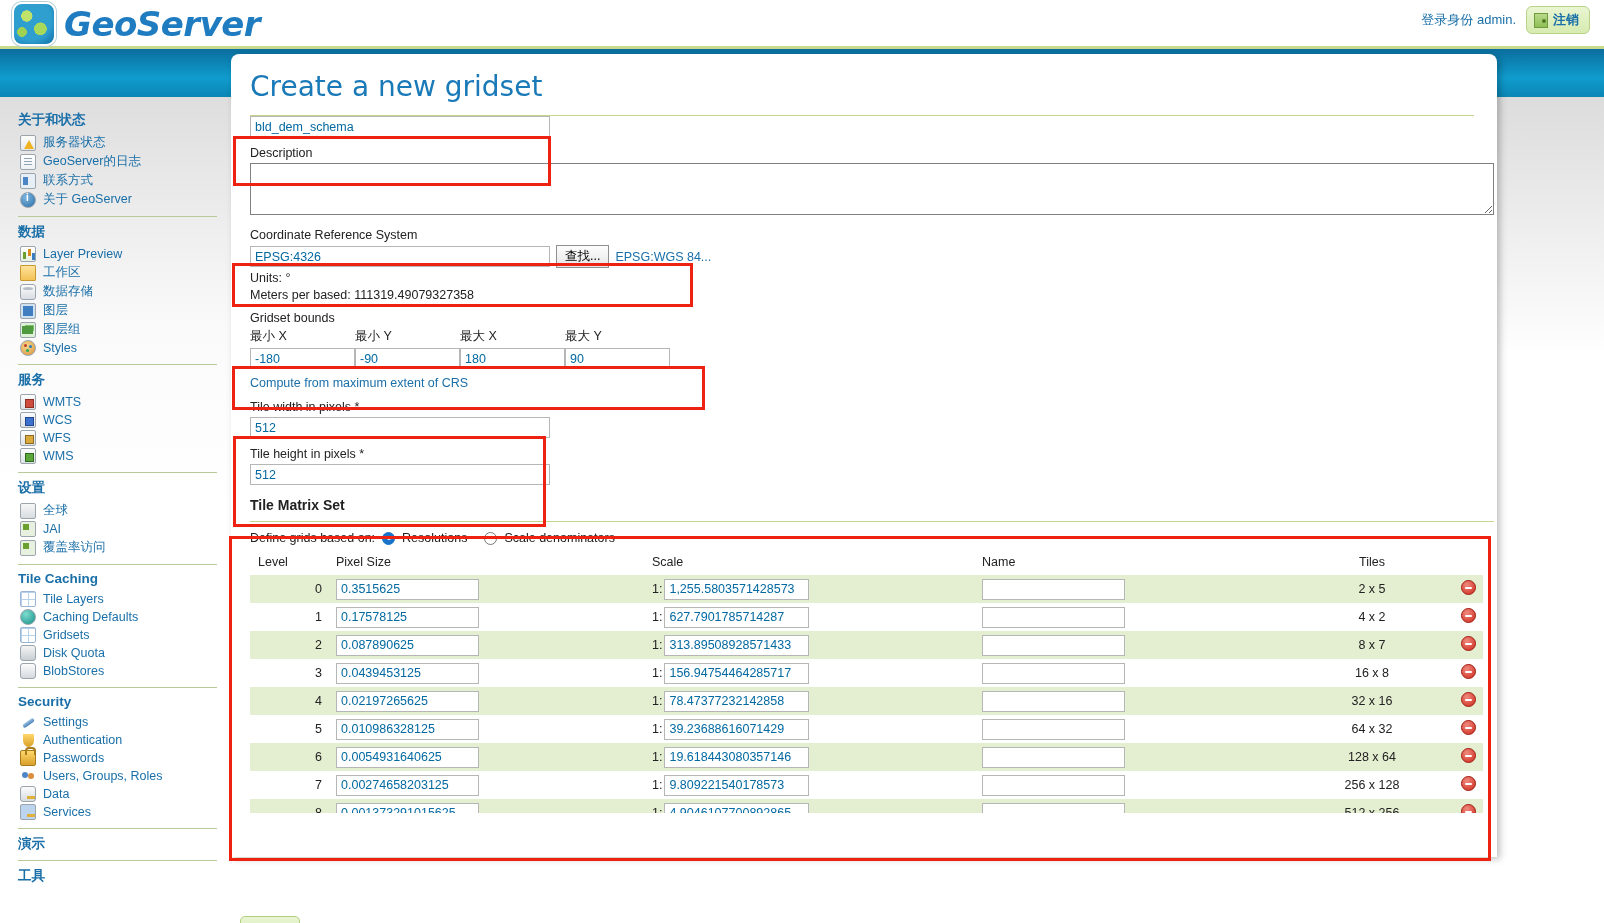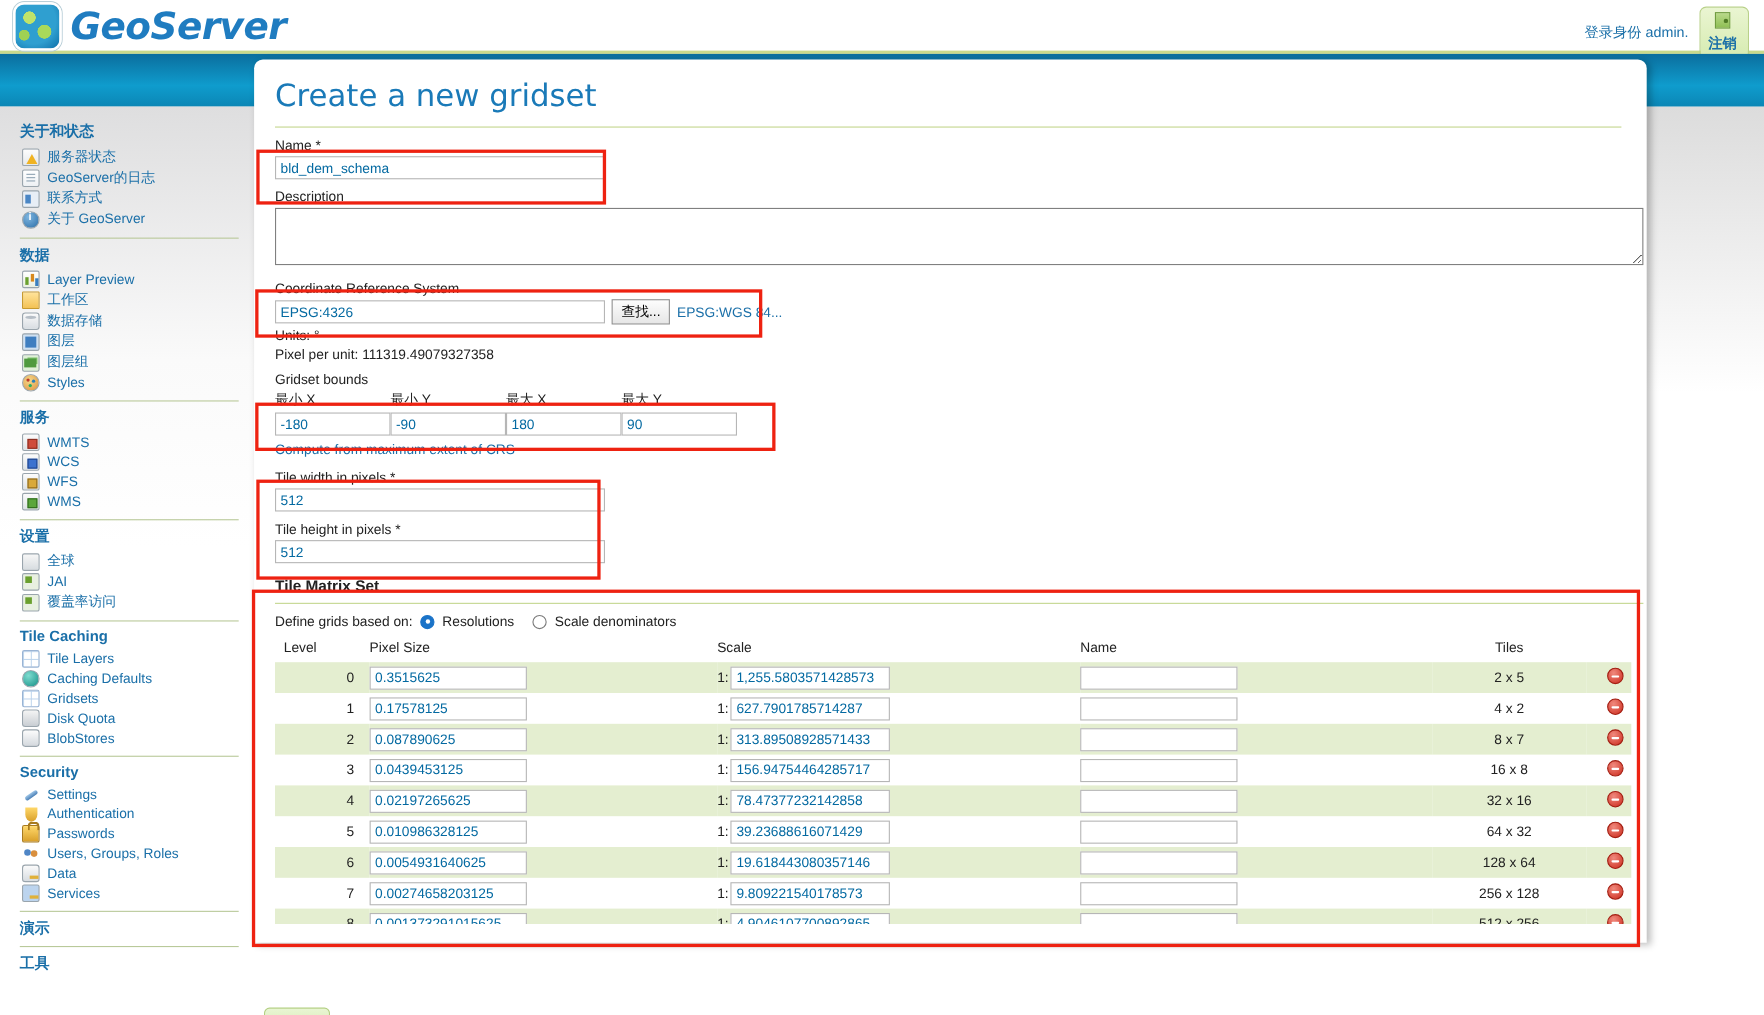--- a/index.html
+++ b/index.html
@@ -44,21 +44,20 @@
     display: flex; align-items: center; gap: 10px;
   }
   #login-text { font-size: 13px; color: #1a6fa8; }
   #logout-button {
     display: flex; align-items: center; gap: 5px;
     background: linear-gradient(#eaf5d2, #d6ebb0);
     border: 1px solid #b9d189;
     border-radius: 6px;
     padding: 4px 10px 4px 7px;
     cursor: pointer;
-    flex-direction: column;
   }
   #logout-button .door {
     width: 14px; height: 15px;
     background: linear-gradient(#b9d98a, #8fbf55);
     border: 1px solid #6f9b3f;
     position: relative;
   }
   #logout-button .door:after {
     content: ""; position: absolute; right: 1px; top: 5px;
     width: 4px; height: 4px; background: #4f7a25; border-radius: 50%;
@@ -433,36 +432,35 @@
     </div>
   </div>
 
 <div id="content-card">
   <div id="page-title">Create a new gridset</div>
   <div class="hr-green"></div>
 
   <div class="form-area">
 
     
-    <div class="field-label">Name *</div>
     <input class="txt" style="width: 300px;" value="bld_dem_schema">
 
     
     <div class="field-label">Description</div>
     <textarea class="ta" style=""></textarea>
 
     
     <div class="field-label">Coordinate Reference System</div>
     <div style="display:flex;align-items:center;gap:6px;">
       <input class="txt" style="width: 300px;" value="EPSG:4326">
       <button class="find-button">查找...</button>
       <a class="link">EPSG:WGS 84...</a>
     </div>
     <div class="static-line">Units: °</div>
-    <div class="static-line">Pixel per unit: 111319.49079327358</div>
+    <div class="static-line">Meters per based: 111319.49079327358</div>
 
     
     <div class="field-label">Gridset bounds</div>
     <div id="bounds-row">
         <div class="bound-cell"><div class="blab">最小 X</div><input class="txt" value="-180" style=""></div>
         <div class="bound-cell"><div class="blab">最小 Y</div><input class="txt" value="-90" style=""></div>
         <div class="bound-cell"><div class="blab">最大 X</div><input class="txt" value="180" style=""></div>
         <div class="bound-cell"><div class="blab">最大 Y</div><input class="txt" value="90" style=""></div>
       </div>
     <div style="margin-top:4px;">

